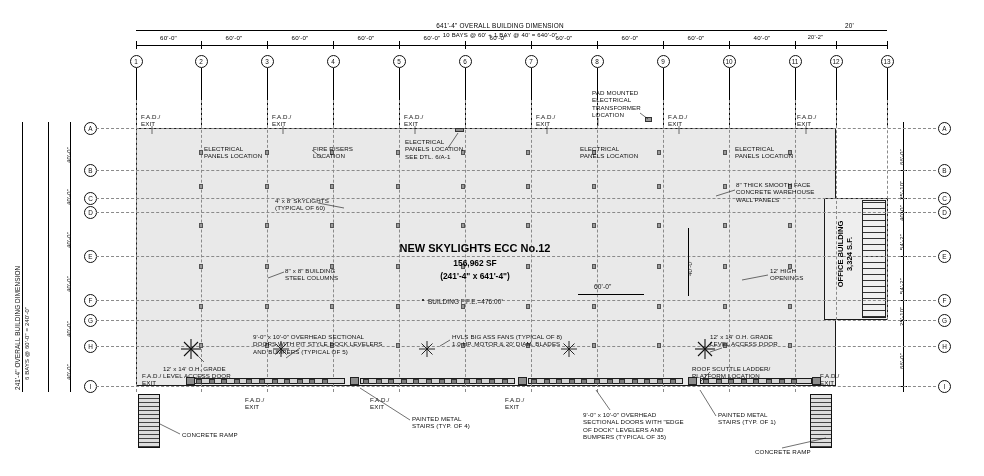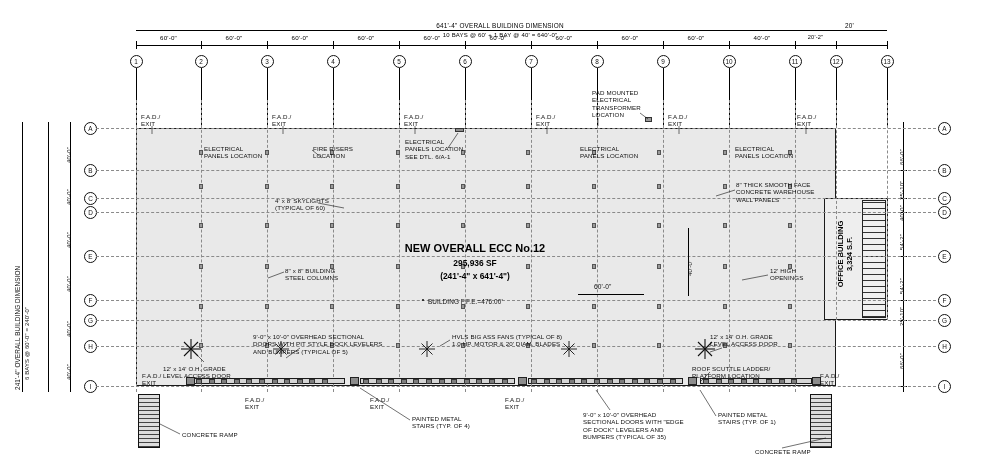--- a/index.html
+++ b/index.html
@@ -489,22 +489,22 @@
   <div class="transformer" style="left:645px; top:117px;"></div>
 
   <div style="position:absolute;left:455px;top:128px;width:9px;height:4px;background:#8d8d8d;border:0.5px solid #333;box-sizing:border-box;"></div>
 
   <div class="vline" style="left:688px; top:228px; height:68px;"></div>
   <div class="txt rot" style="left:686px; top:276px; font-size:6.2px;">40'-0"</div>
 
   <div class="hline" style="left:578px; top:294px; width:66px;"></div>
   <div class="txt" style="left:594px; top:283px; font-size:6.6px;">60'-0"</div>
 
-  <div class="title-main" style="left:355px; top:242px; width:240px;">NEW OVERALL ECC No.12</div>
-  <div class="title-sub" style="left:355px; top:258px; width:240px;">295,936 SF</div>
+  <div class="title-main" style="left:355px; top:242px; width:240px;">NEW SKYLIGHTS ECC No.12</div>
+  <div class="title-sub" style="left:355px; top:258px; width:240px;">156,962 SF</div>
   <div class="title-sub" style="left:355px; top:271px; width:240px;">(241'-4" x 641'-4")</div>
   <div class="txt" style="left:428px; top:298px; font-size:6.4px;">BUILDING F.F.E.=476.00'</div>
   <div class="arrowdot" style="left:422px; top:299px;"></div>
 
   <div class="txt" style="left:141px; top:113px;">F.A.D./
 EXIT</div>
   <div class="txt" style="left:272px; top:113px;">F.A.D./
 EXIT</div>
   <div class="txt" style="left:404px; top:113px;">F.A.D./
 EXIT</div>

